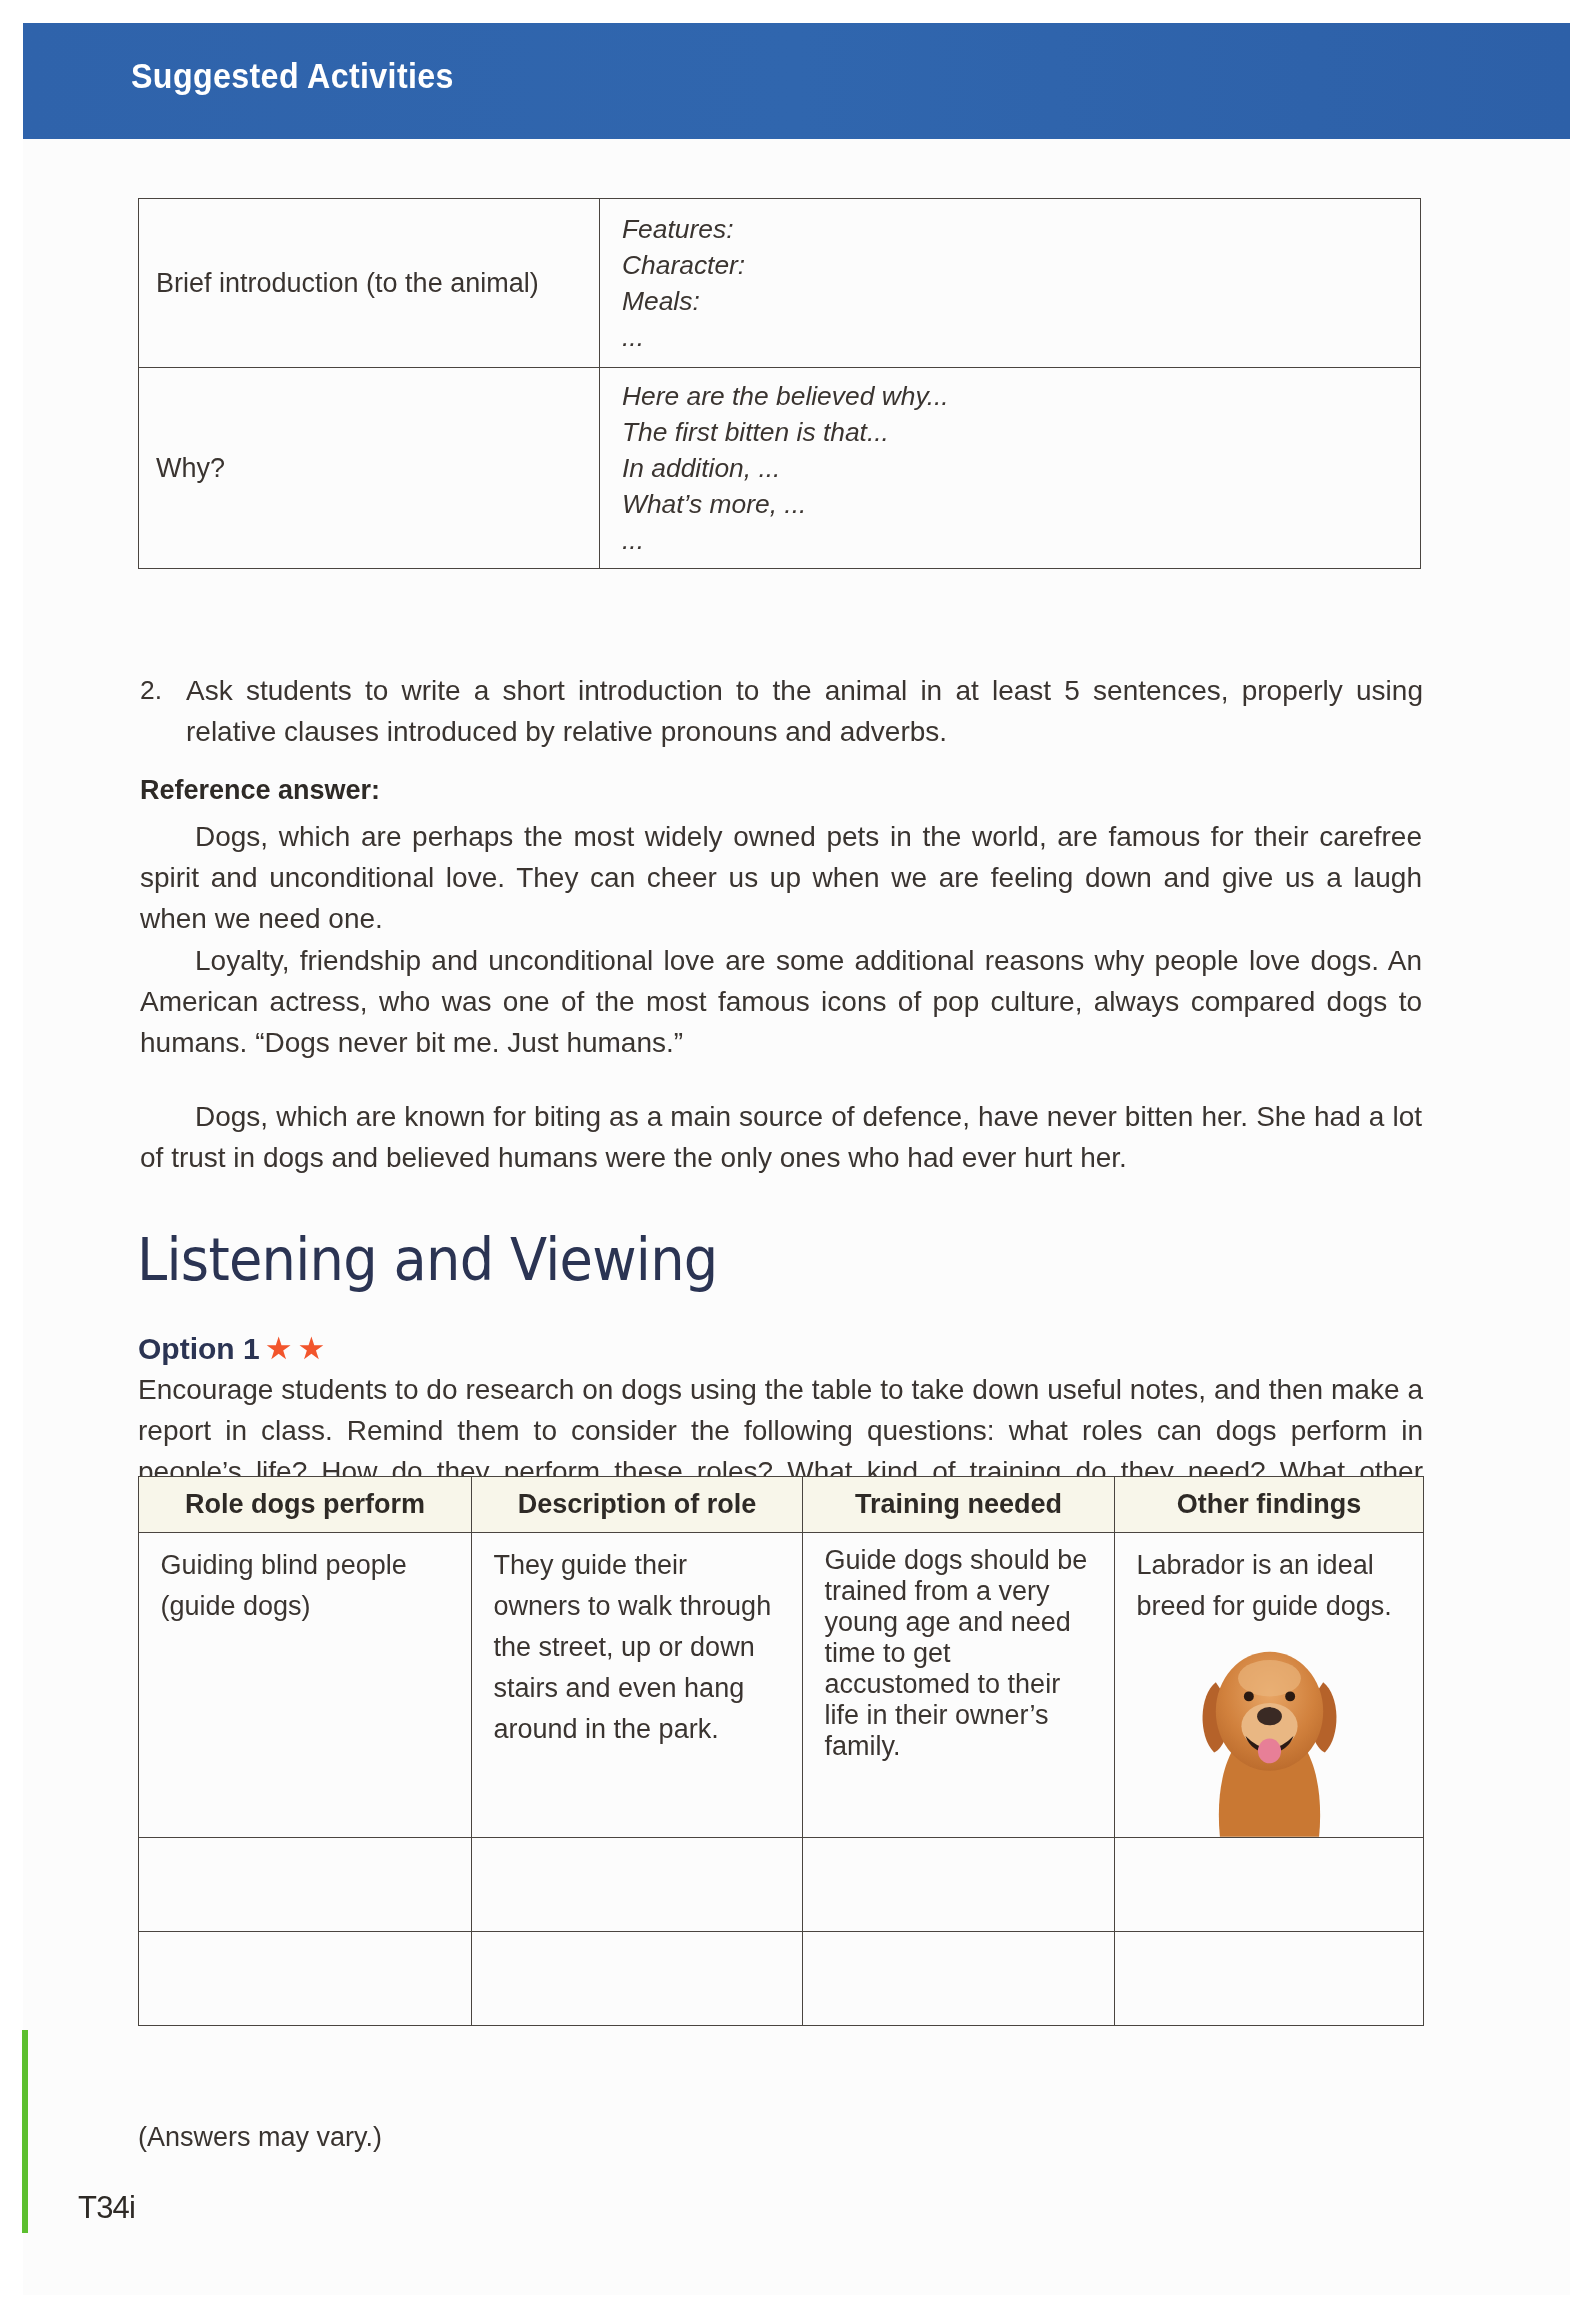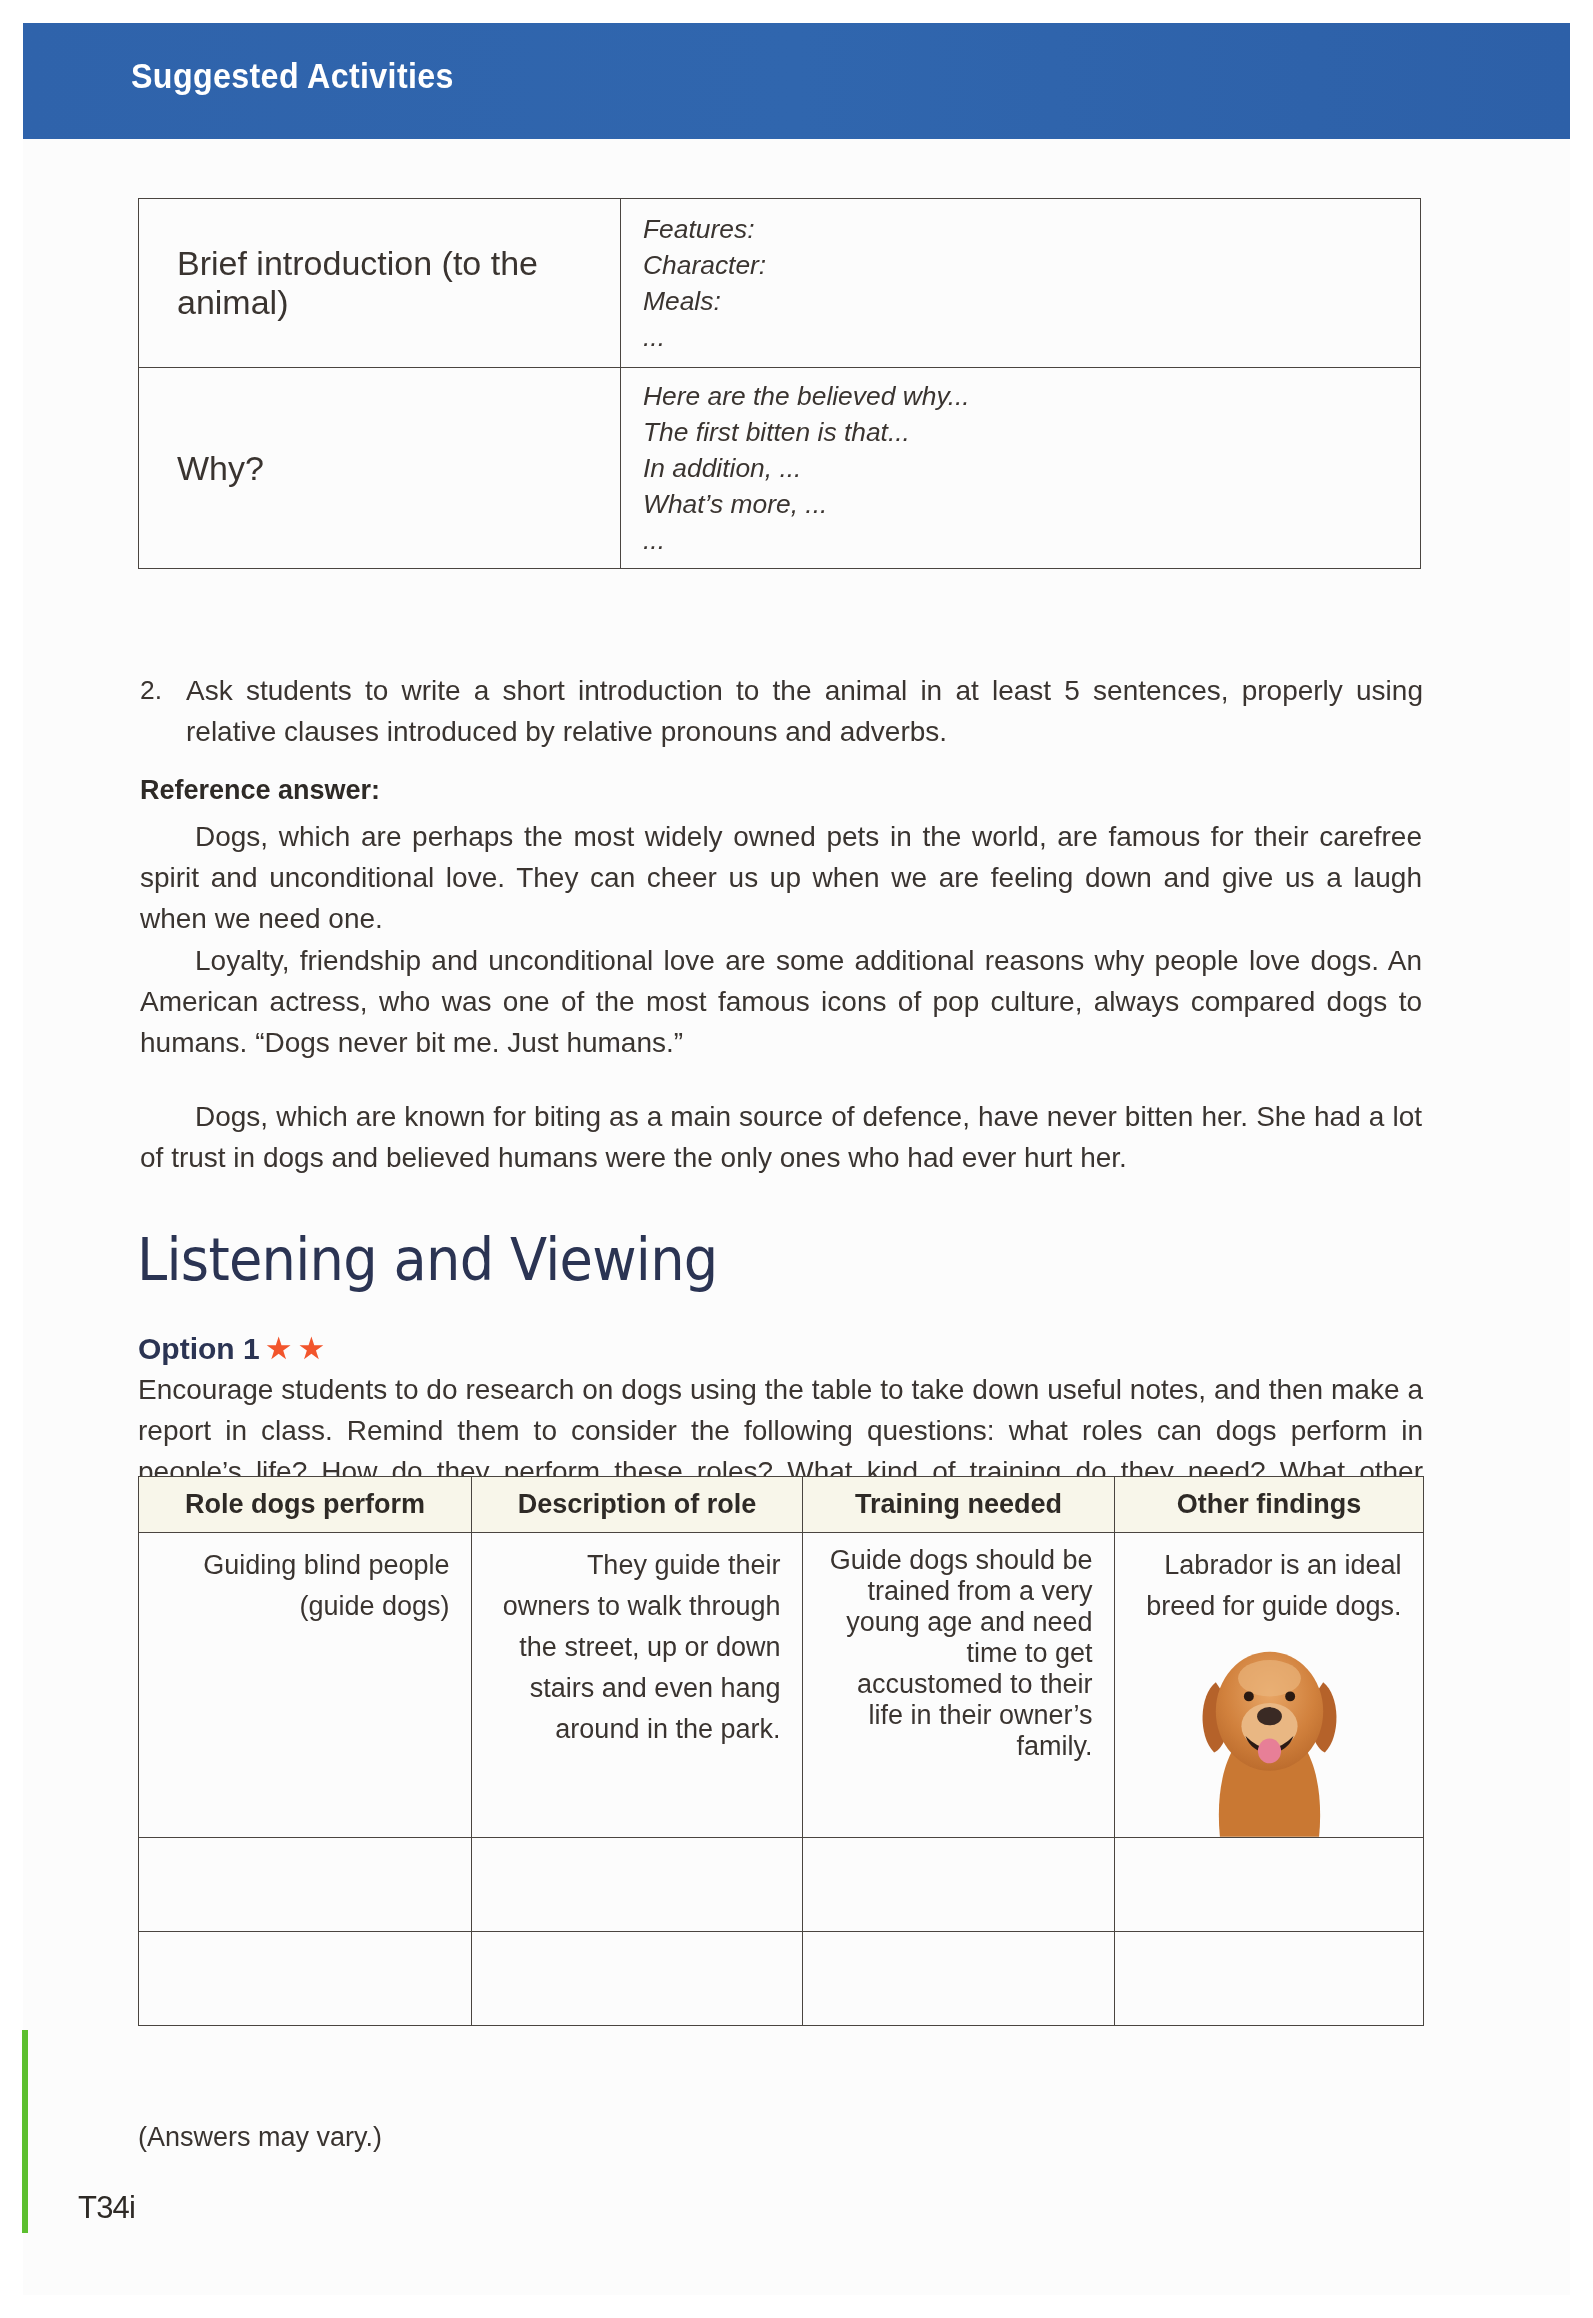--- a/index.html
+++ b/index.html
@@ -21,21 +21,21 @@
     font-family:"Liberation Sans", sans-serif; font-weight:bold; font-size:35px;
     letter-spacing:0.4px; transform:scaleX(0.92); transform-origin:left center;
   }
   table { border-collapse:collapse; }
   .t1 { position:absolute; left:138px; top:198px; width:1283px; }
   .t1 td, .t1 th { border:1.7px solid #4a4540; vertical-align:middle; }
   .t1 th {
     background:#f8f6ea; height:53px; font-weight:bold; font-size:27px; color:#2e2a26;
     text-align:center; padding:0;
   }
-  .t1 td.l { width:442px; padding-left:38px; font-size:34px; }
+  .t1 td.l { width:442px; padding-left:17px; font-size:27px; }
   .t1 td.r { padding-left:22px; font-size:26.4px; line-height:36px;font-style:italic; }
   .t1 tr.r1 td { height:166px; }
   .t1 tr.r2 td { height:198px; }
   .line { display:block; }
   .body-text { font-size:28px; line-height:41px; color:#3a3430; }
   .num { position:absolute; left:140px; top:670px; font-size:26.4px; }
   .q2 { position:absolute; left:186px; top:670px; width:1237px; text-align:justify; text-align-last:left; }
   .ref-label { position:absolute; left:140px; top:775px; font-weight:bold; font-size:27px; color:#2e2a26; }
   .para { position:absolute; left:140px; width:1282px; text-align:justify; }
   .para .ind { display:inline-block; width:55px; }
@@ -45,21 +45,21 @@
     transform:scaleX(0.92); transform-origin:left center;
   }
   .opt { position:absolute; left:138px; top:1330px; font-size:30px; font-weight:bold; color:#2b3453; }
   .star { color:#f2552c; font-size:31px; margin-left:5px; }
   .opt-text { position:absolute; left:138px; top:1369px; width:1285px; text-align:justify; }
   .t2 { position:absolute; left:138px; top:1476px; width:1286px; }
   .t2 th, .t2 td { border:1.7px solid #4a4540; }
   .t2 th { background:#f8f6ea; height:55px; font-weight:bold; font-size:27px; color:#2e2a26; text-align:center; padding:0; }
   .t2 td { vertical-align:top; font-size:27px; line-height:41px; padding:11.6px 21.5px 0 21.5px; }
   .t2 td.c3 { line-height:31px;margin-left:20px; }
-  .t2 tr.data td { height:284px;text-align:right; }
+  .t2 tr.data td { height:284px; }
   .t2 tr.empty td { height:93px; padding:0; }
   .t2 col.c1 { width:333px; } .t2 col.c2 { width:331px; } .t2 col.c3w { width:312px; }
   .dog { display:block; margin:18px auto 0 auto; width:157px; height:192px; }
   .answers { position:absolute; left:138px; top:2117px; font-size:27px; }
   .green-bar { position:absolute; left:22px; top:2030px; width:5.8px; height:203px; background:#5cbf2f; }
   .page-num { position:absolute; left:78px; top:2190px; font-size:31px; color:#2e2a26; letter-spacing:-0.8px; }
 </style>
 </head>
 <body>
 

